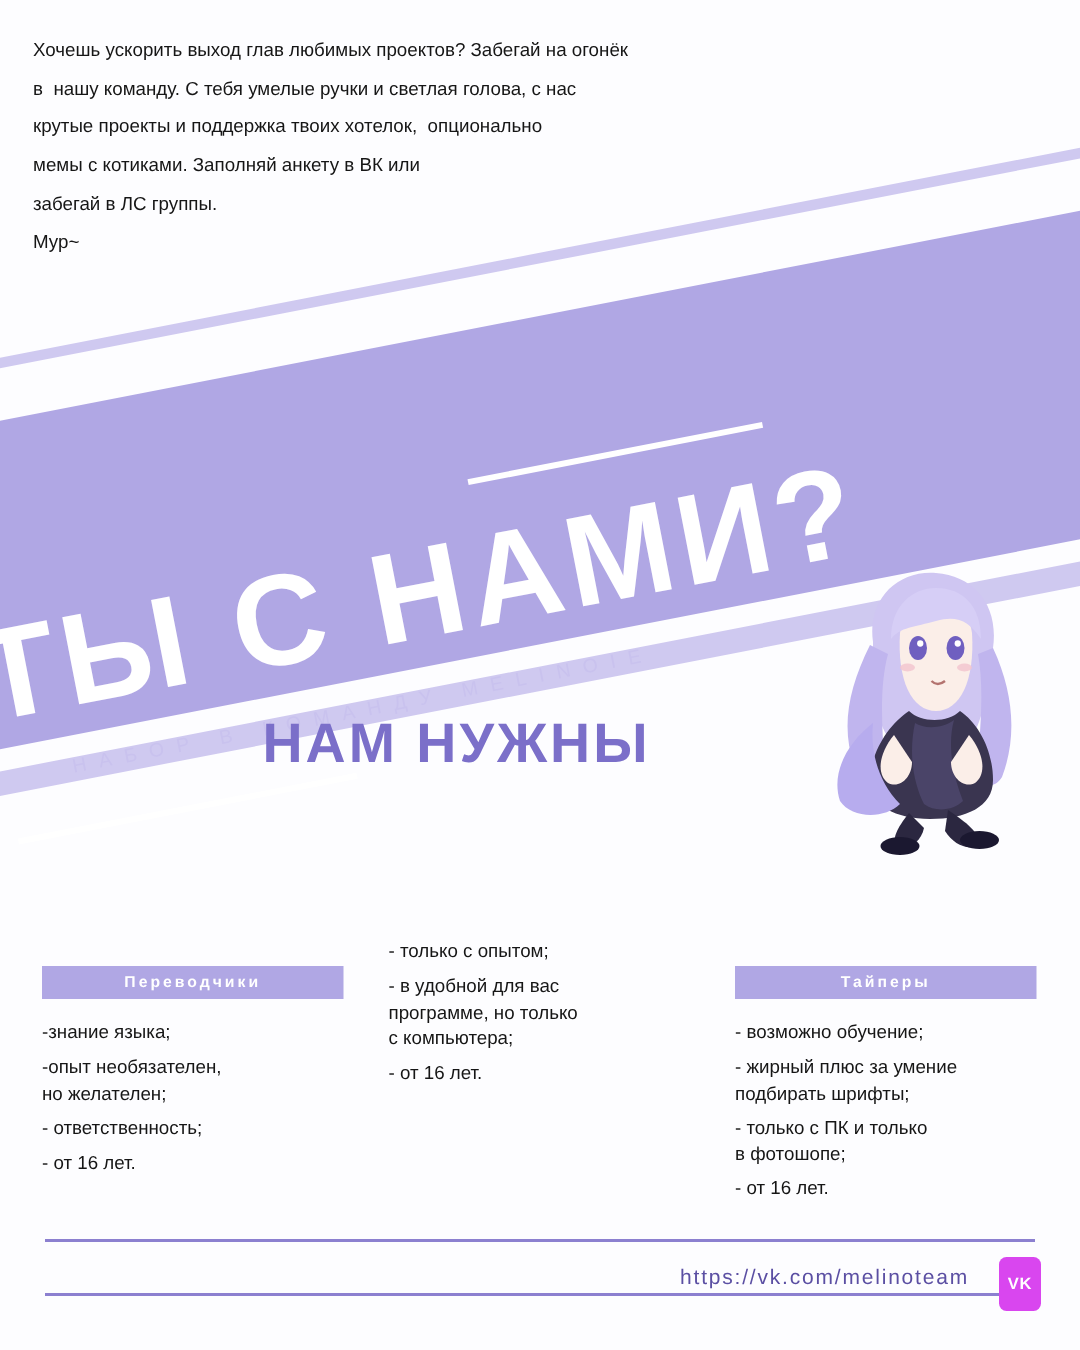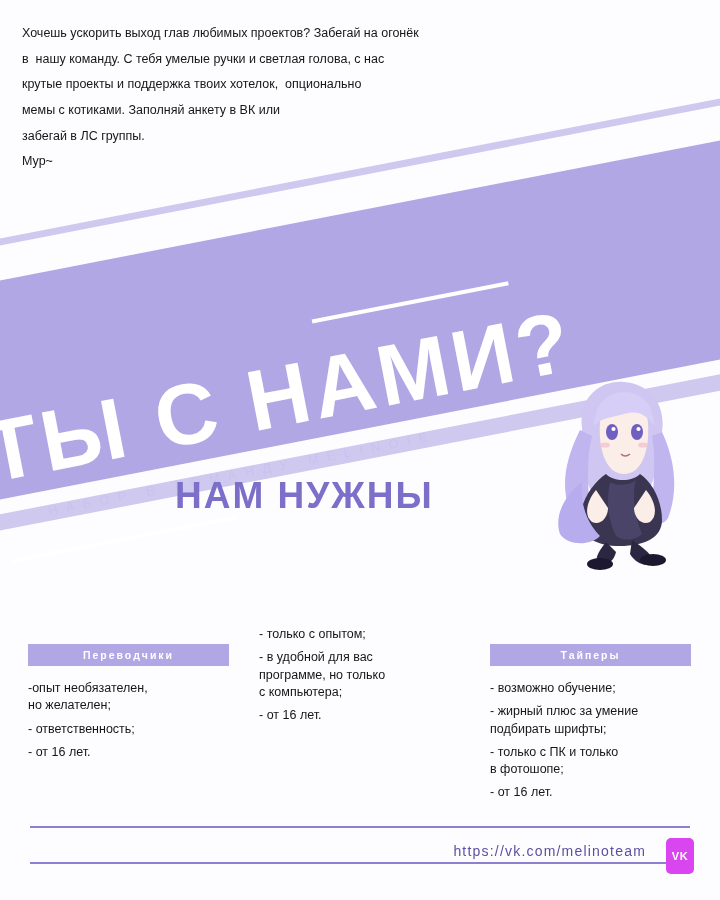--- a/index.html
+++ b/index.html
@@ -289,20 +289,21 @@
     </svg>
   </div>
 
   <div class="need-title">НАМ НУЖНЫ</div>
 
   <div class="cols">
 
     <div class="col">
       <div class="col-head">Переводчики</div>
       <div class="col-body">
+        <p>-знание языка;</p>
         <p>-опыт необязателен,
 но желателен;</p>
         <p>- ответственность;</p>
         <p>- от 16 лет.</p>
       </div>
     </div>
 
     <div class="col">
       <div class="col-body">
         <p>- только с опытом;</p>

